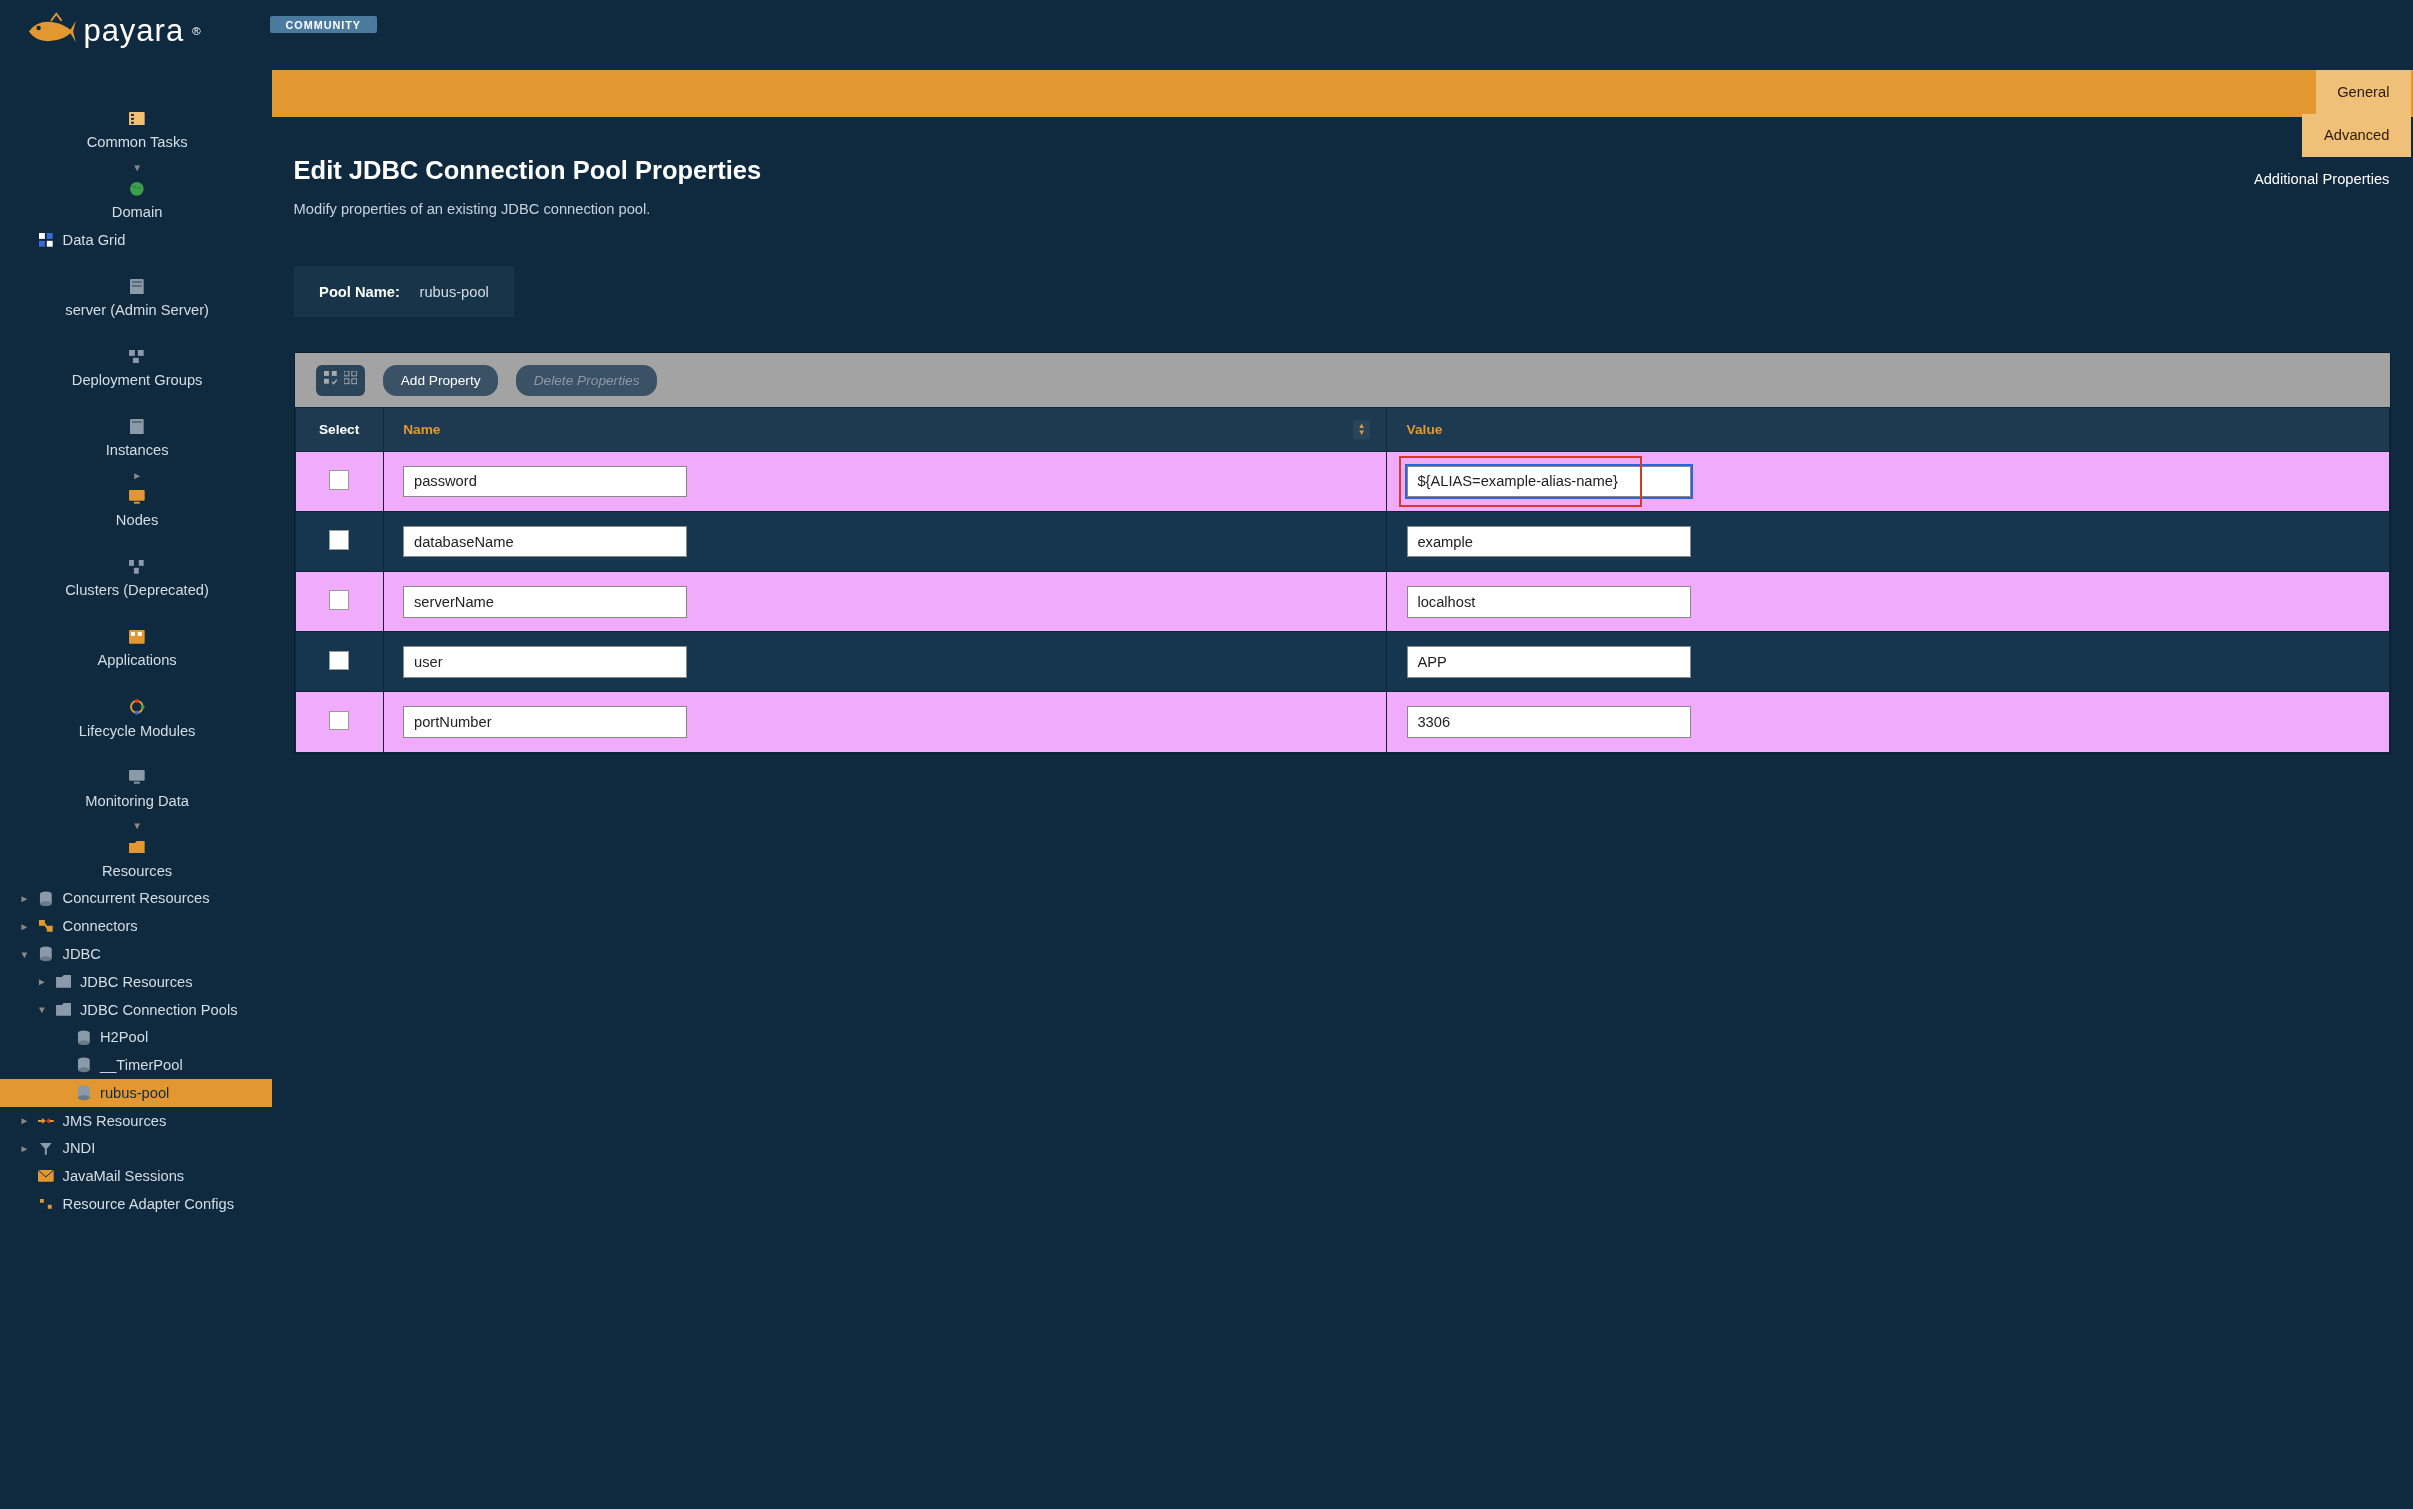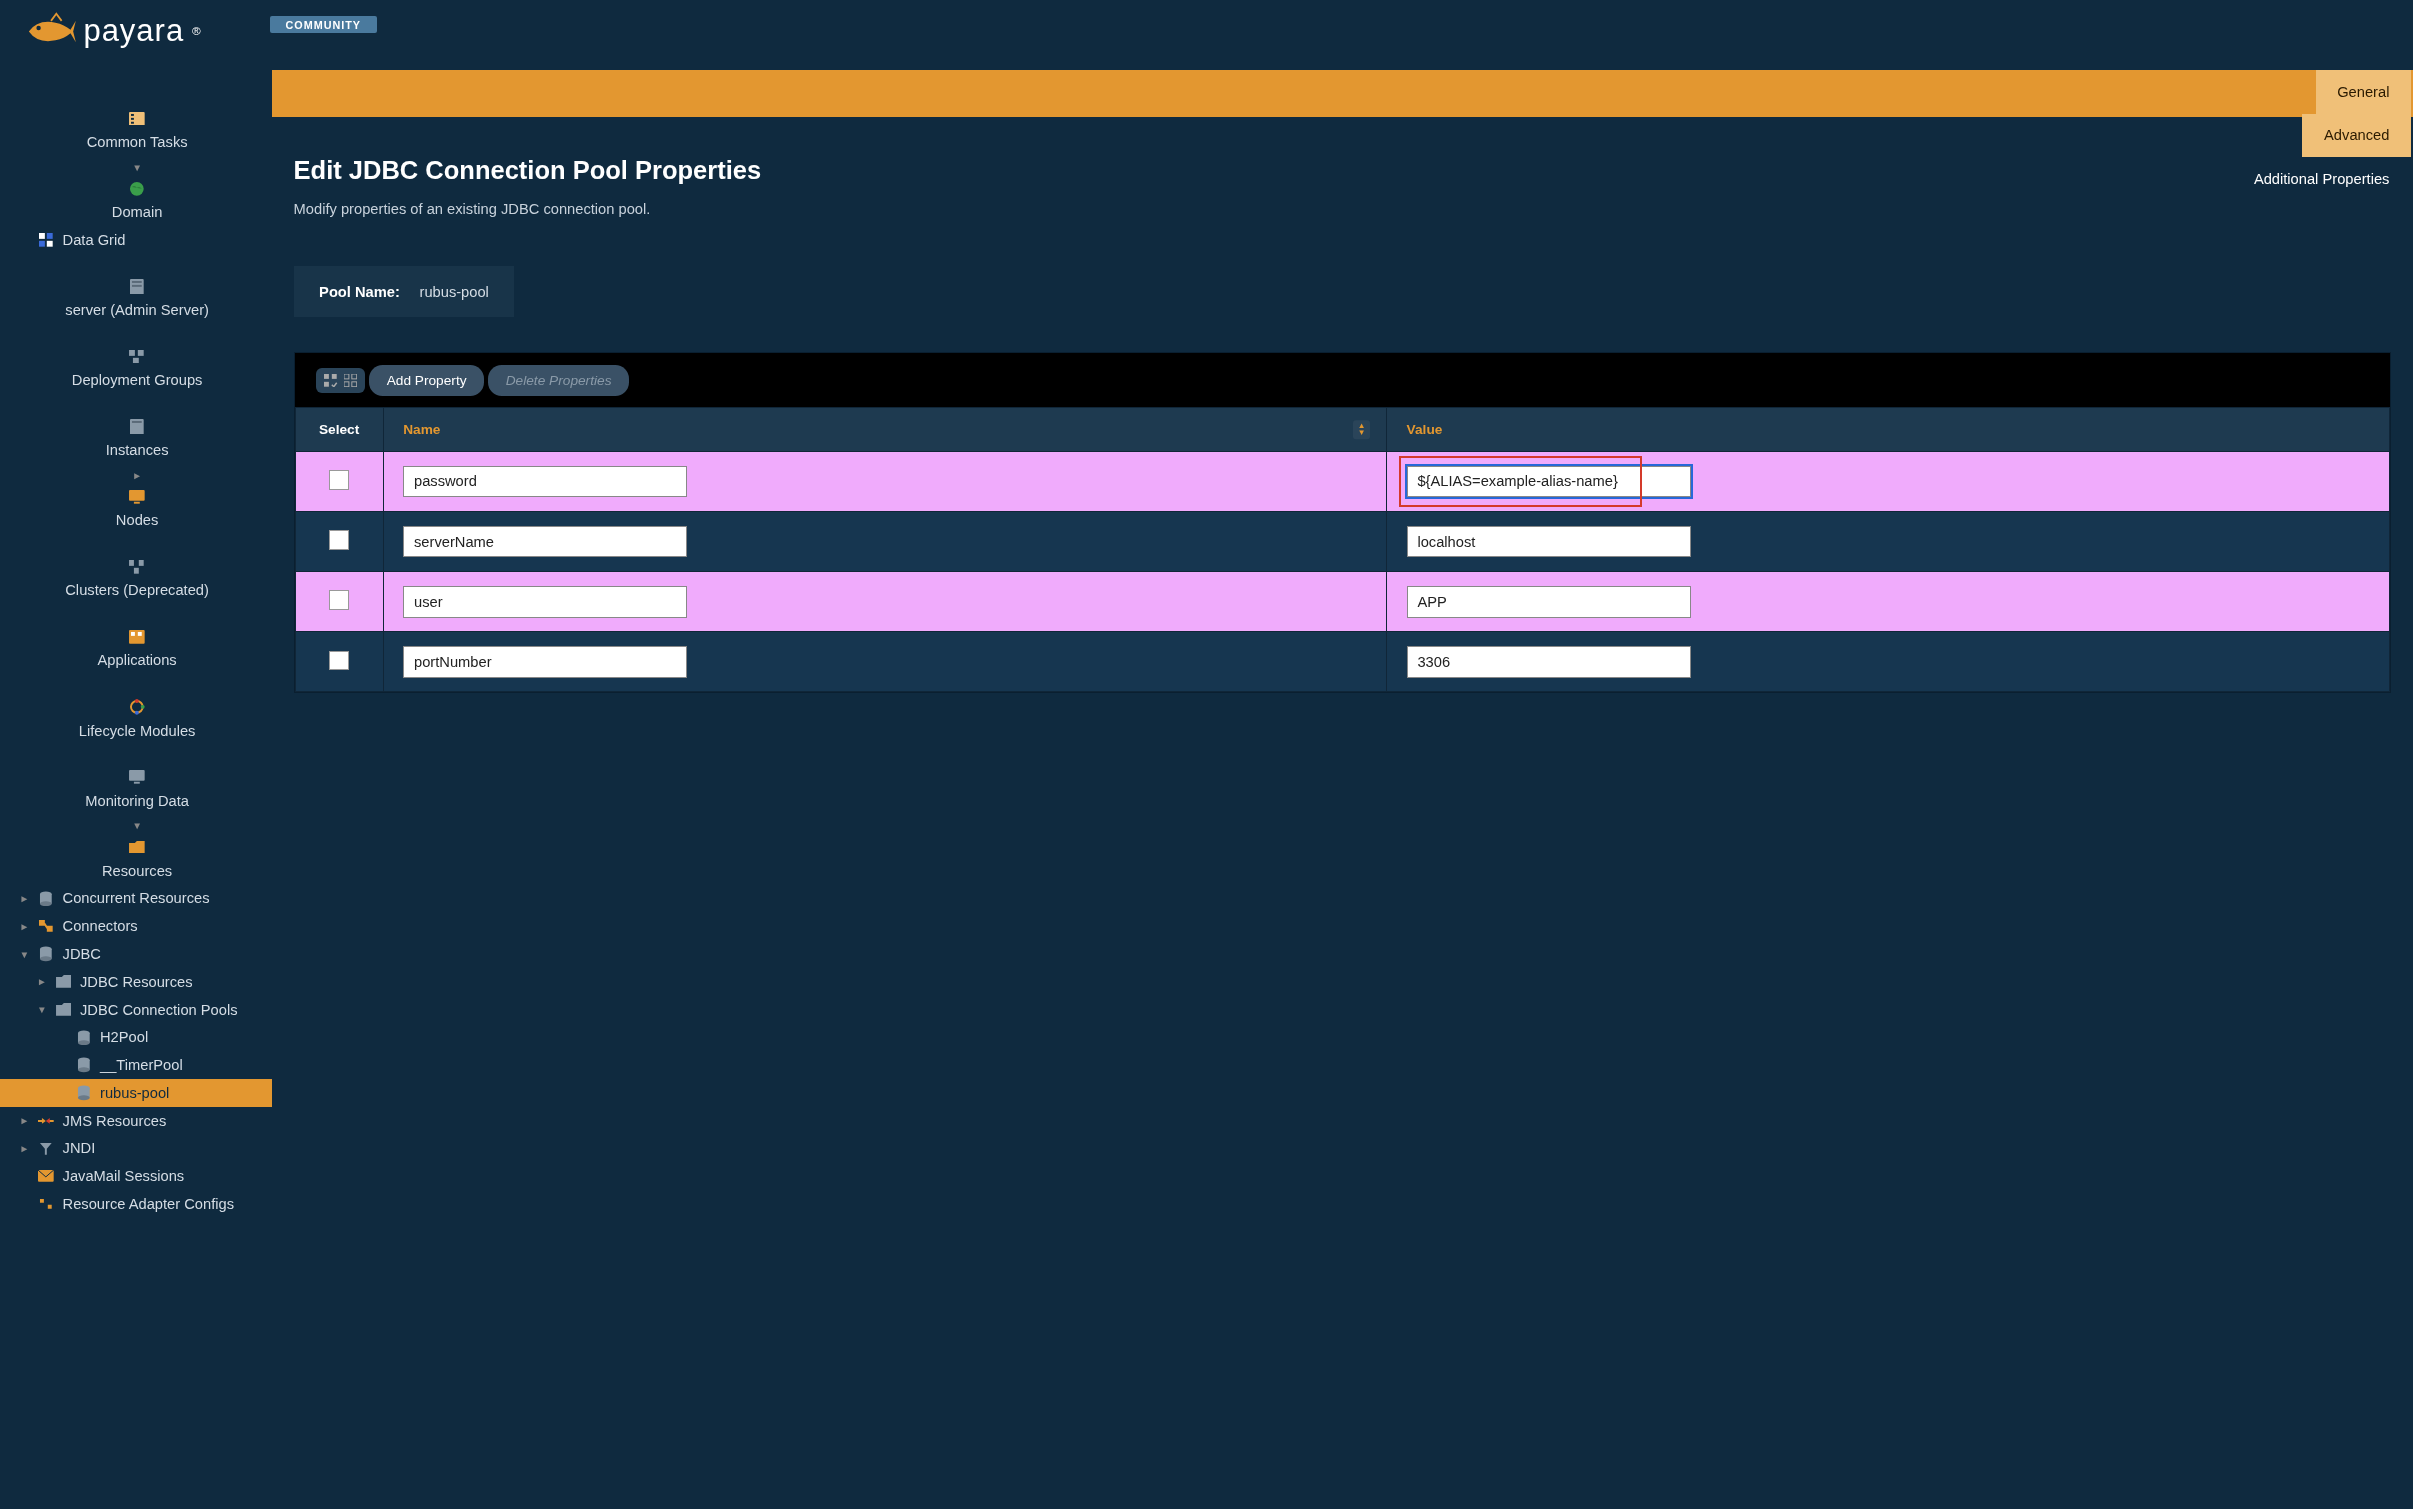--- a/index.html
+++ b/index.html
@@ -167,25 +167,24 @@
   border: 1px solid #0a1f30;
 }
 .table-title-bar {
   background: #e39730;
   padding: 11.8px 21.6px;
   color: #0f2a3f;
   font-weight: 700;
   font-size: 14.7px;
 }
 .table-toolbar {
-  background: #000000;
+  background: #a3a3a3;
   padding: 11.8px 21.6px;
   display: flex;
-  align-items: center;
-  gap: 4px;
+  gap: 18px;
 }
 .tb-icon-group {
   display: flex;
   gap: 5.9px;
   background: #2a4459;
   padding: 5.9px 7.8px;
   border-radius: 5.9px;
 }
 .tb-btn {
   background: #3a5166;
@@ -607,20 +606,25 @@
                   <td class="chk-cell"><span class="chk"></span></td>
                   <td><input class="text-input" value="password" style=""></td>
                   <td>
                     <span class="highlight-box">
                       <input class="text-input focused" value="${ALIAS=example-alias-name}" style="">
                     </span>
                   </td>
                 </tr>
                 <tr>
                   <td class="chk-cell"><span class="chk"></span></td>
+                  <td><input class="text-input" value="databaseName" style=""></td>
+                  <td><input class="text-input" value="example" style=""></td>
+                </tr>
+                <tr>
+                  <td class="chk-cell"><span class="chk"></span></td>
                   <td><input class="text-input" value="serverName" style=""></td>
                   <td><input class="text-input" value="localhost" style=""></td>
                 </tr>
                 <tr>
                   <td class="chk-cell"><span class="chk"></span></td>
                   <td><input class="text-input" value="user" style=""></td>
                   <td><input class="text-input" value="APP" style=""></td>
                 </tr>
                 <tr>
                   <td class="chk-cell"><span class="chk"></span></td>

